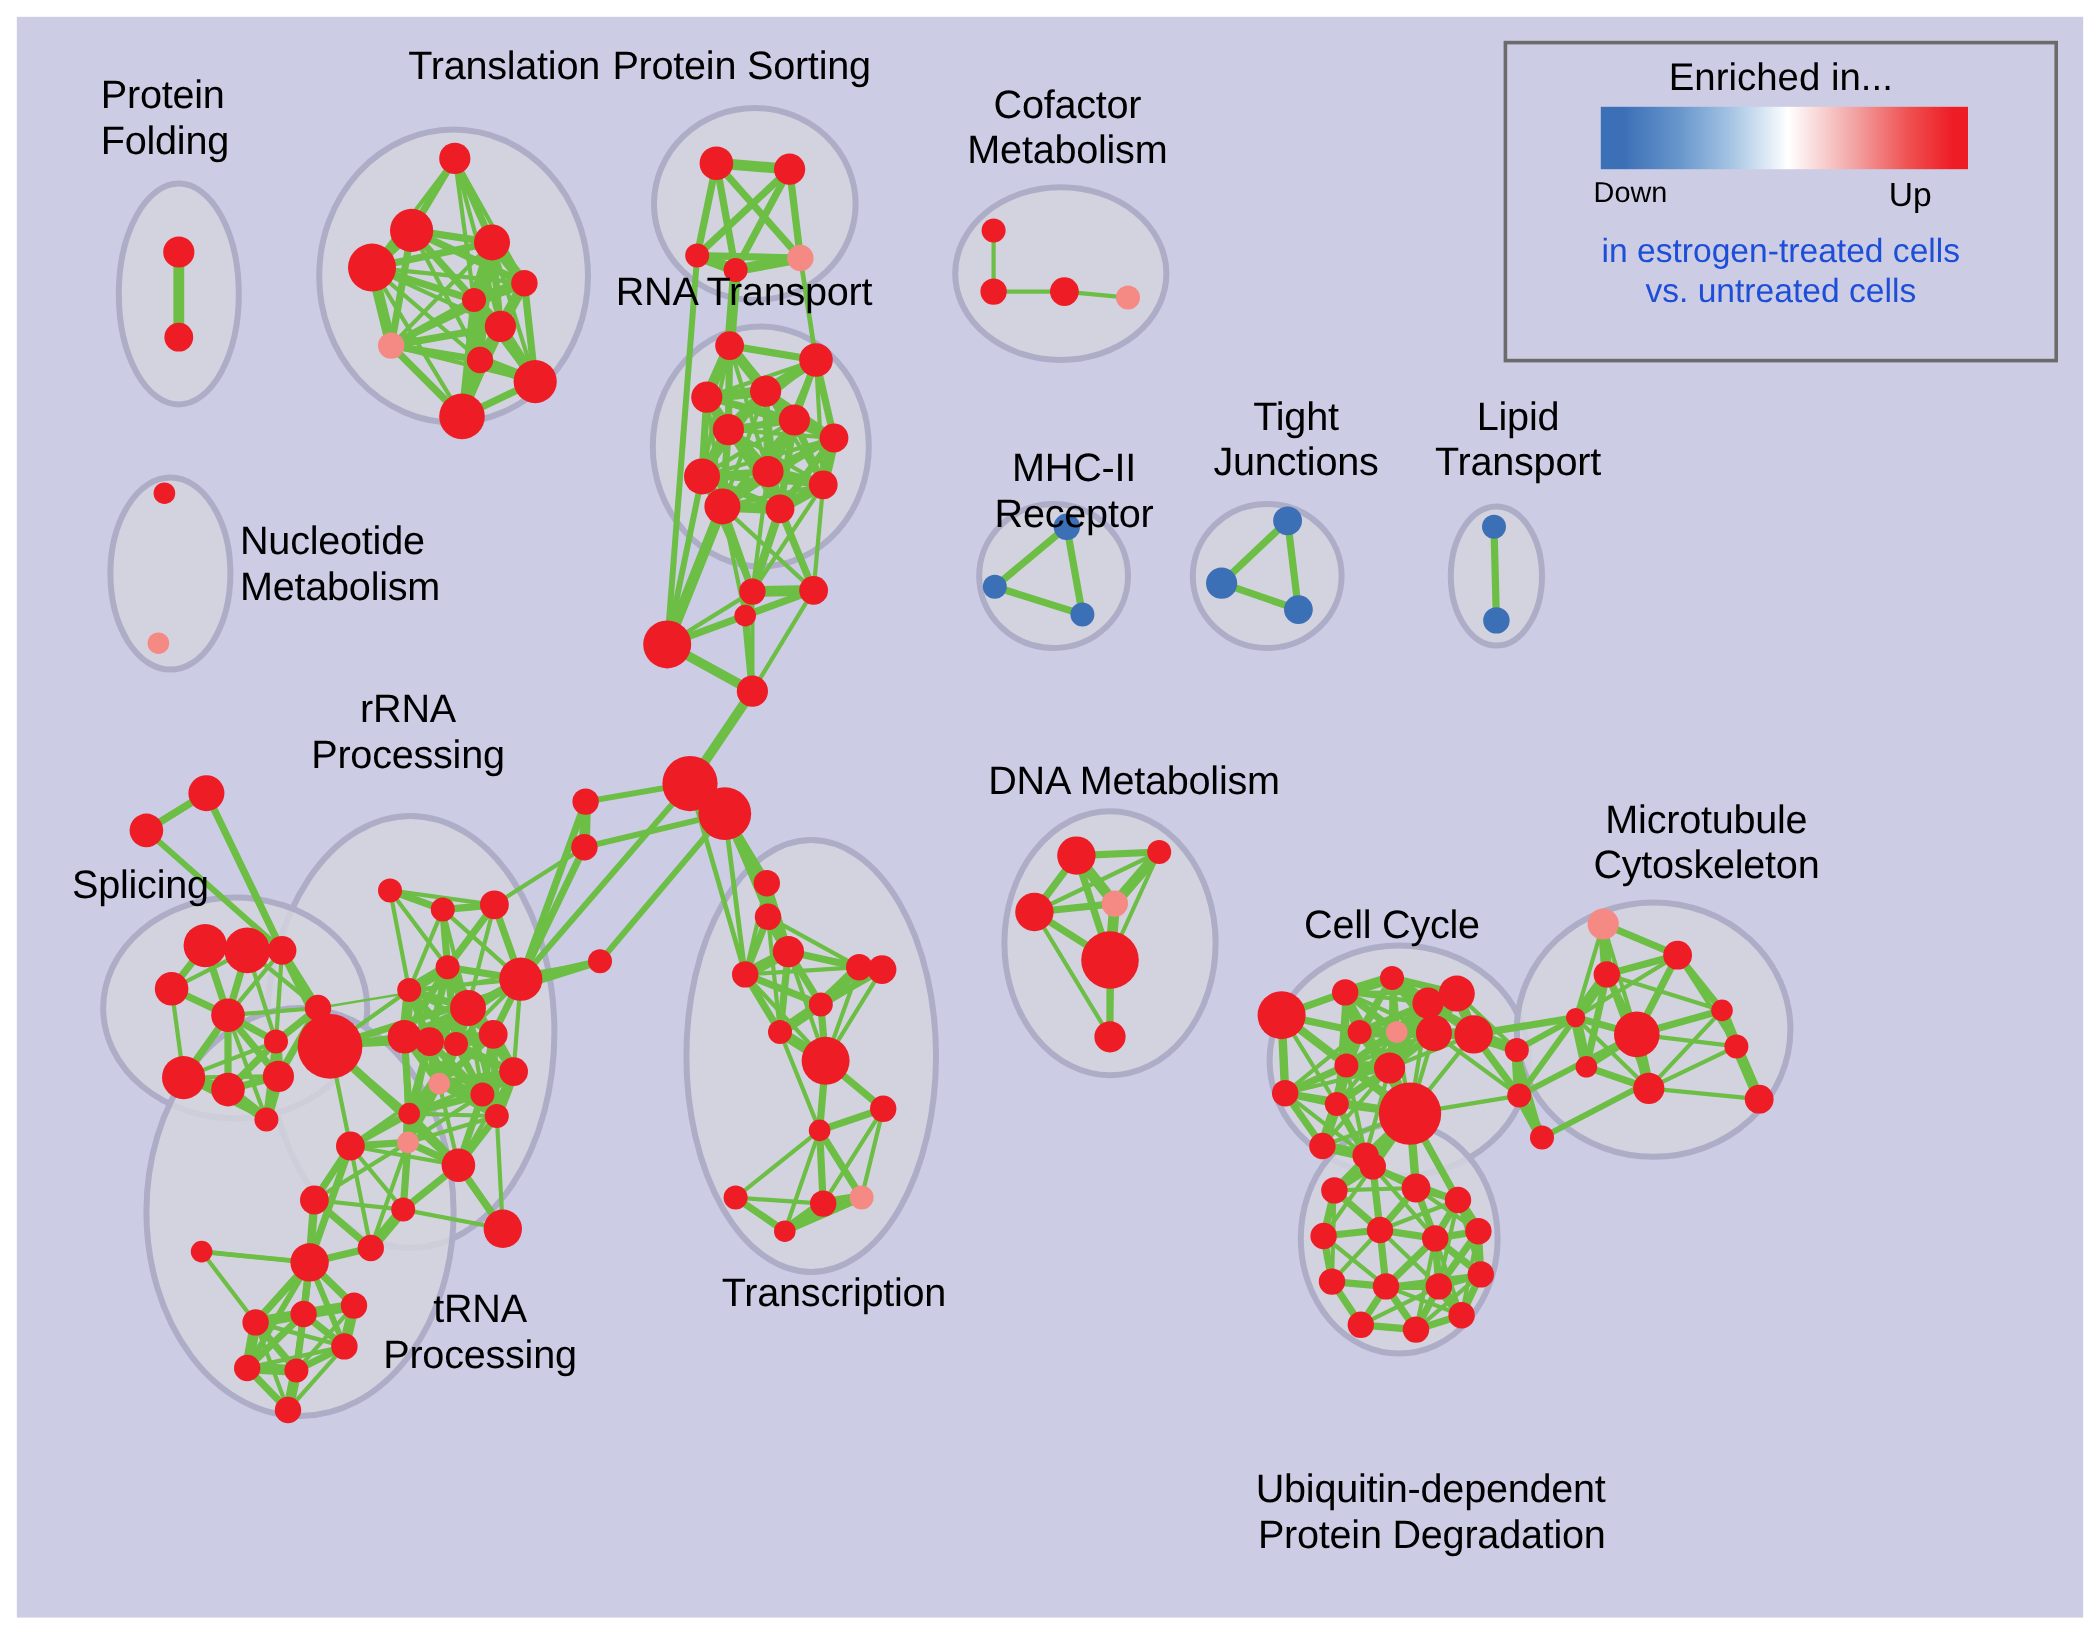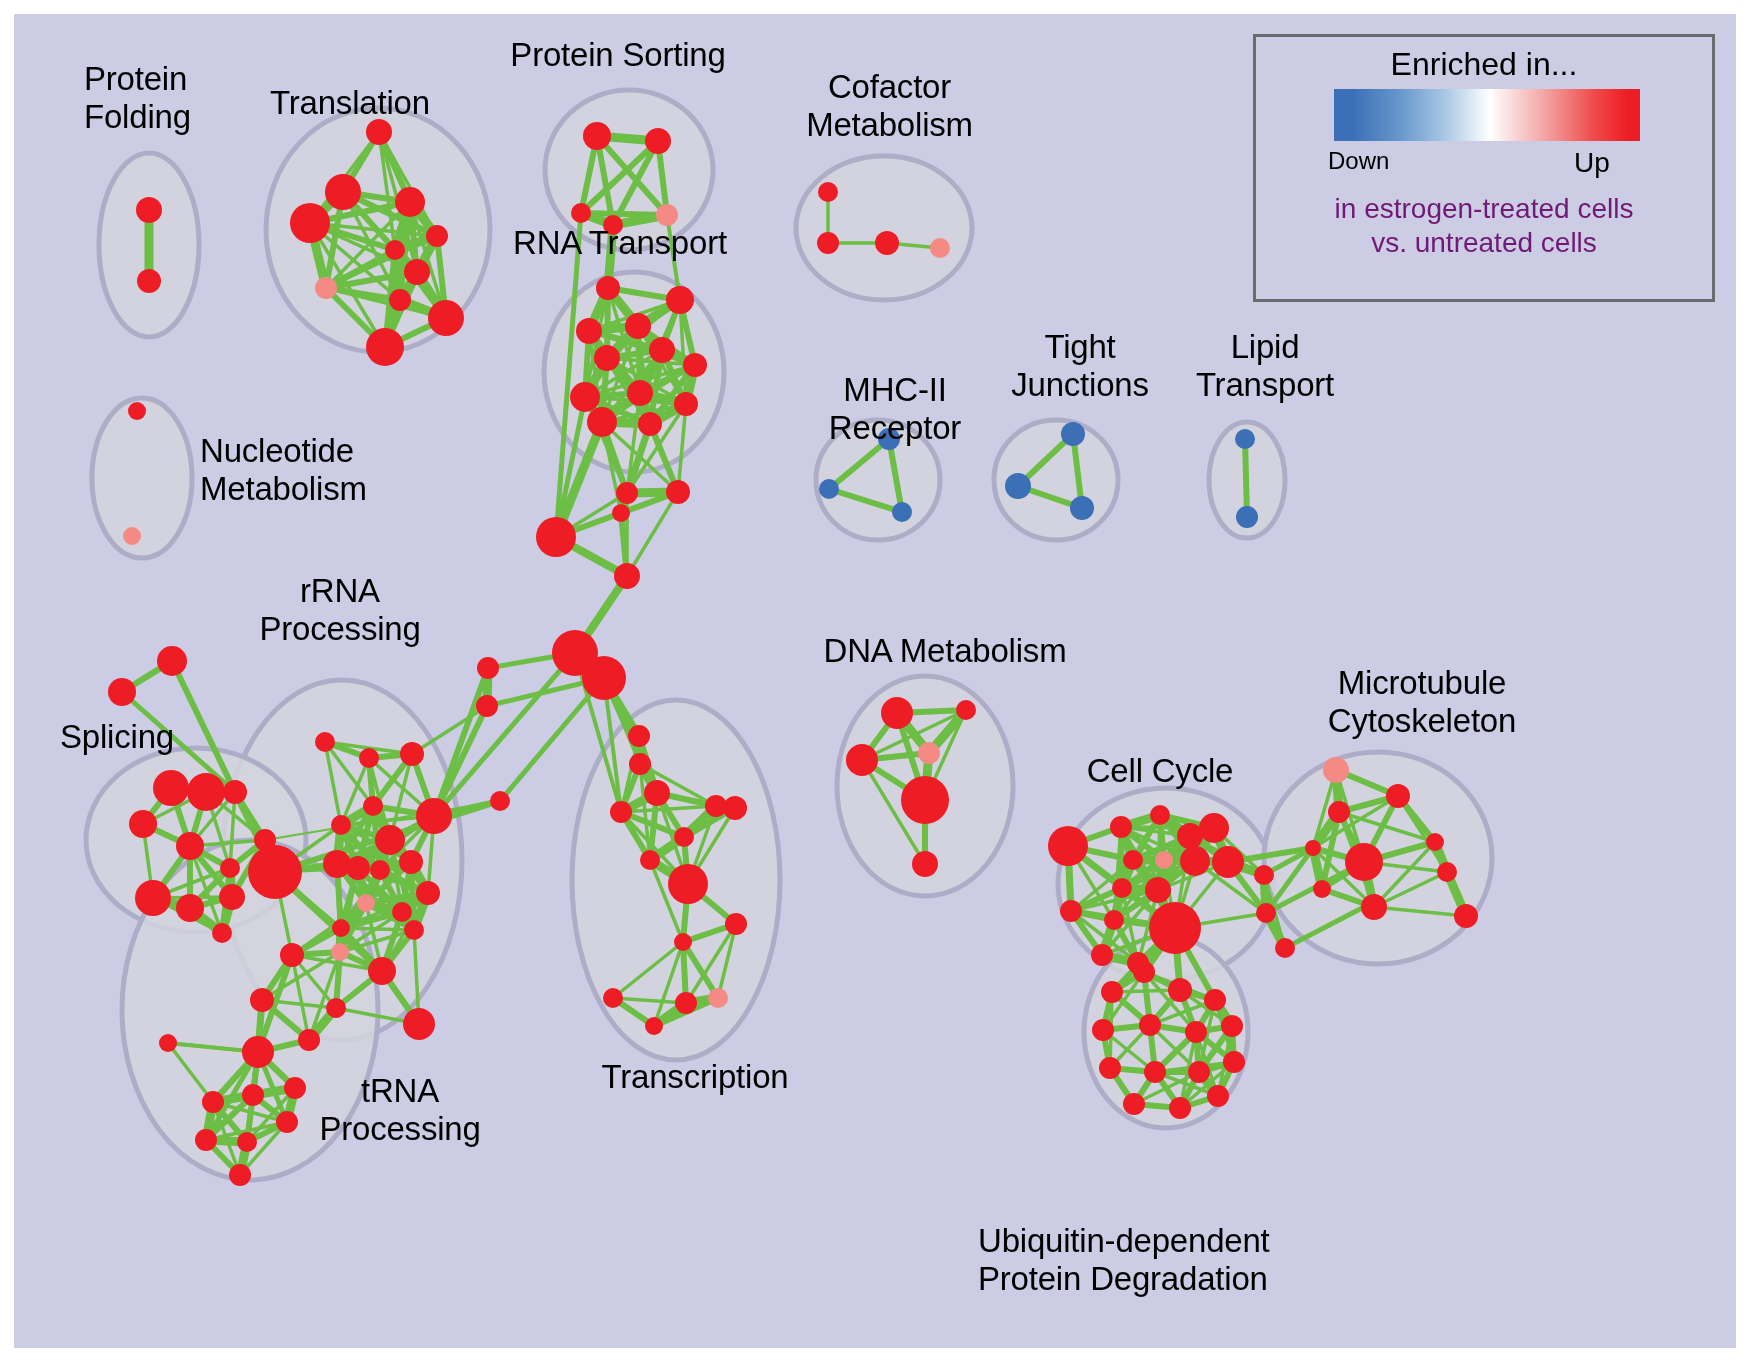--- a/index.html
+++ b/index.html
@@ -85,21 +85,21 @@
     color: #000;
   }
   #legend-sub {
     position: absolute;
     top: 155px;
     left: 0;
     width: 100%;
     text-align: center;
     font-size: 28px;
     line-height: 34px;
-    color: #701a75;
+    color: #1d4ed8;
   }
 </style>
 </head>
 <body>
 
 <div id="figure">
 
   <div id="canvas-bg"></div>
 
   <svg id="net" viewBox="0 0 1750 1360" preserveAspectRatio="none" aria-hidden="true">
@@ -878,21 +878,21 @@
         <circle cx="1234" cy="1062" r="11" fill="#ee1c25"></circle>
         <circle cx="1134" cy="1104" r="11" fill="#ee1c25"></circle>
         <circle cx="1180" cy="1108" r="11" fill="#ee1c25"></circle>
         <circle cx="1218" cy="1096" r="11" fill="#ee1c25"></circle>
       </g>
     </svg>
 
   <div id="labels-layer">
       <div class="cluster-label" style="left: 84px; top: 60px; width: 190px; text-align: left;">Protein
 Folding</div>
-      <div class="cluster-label" style="left: 270px; top: 36px; width: 230px; text-align: left; margin-top: 48px;">Translation</div>
+      <div class="cluster-label" style="left: 270px; top: 36px; width: 230px; text-align: right;">Translation</div>
       <div class="cluster-label" style="left: 488px; top: 36px; width: 260px; text-align: center;">Protein Sorting</div>
       <div class="cluster-label" style="left: 490px; top: 224px; width: 260px; text-align: center;">RNA Transport</div>
       <div class="cluster-label" style="left: 772px; top: 68px; width: 235px; text-align: center;">Cofactor
 Metabolism</div>
       <div class="cluster-label" style="left: 200px; top: 432px; width: 260px; text-align: left;">Nucleotide
 Metabolism</div>
       <div class="cluster-label" style="left: 790px; top: 328px; width: 210px; text-align: center; margin-top: 43px;">MHC-II
 Receptor</div>
       <div class="cluster-label" style="left: 975px; top: 328px; width: 210px; text-align: center;">Tight
 Junctions</div>
@@ -901,21 +901,21 @@
       <div class="cluster-label" style="left: 230px; top: 572px; width: 220px; text-align: center;">rRNA
 Processing</div>
       <div class="cluster-label" style="left: 60px; top: 718px; width: 170px; text-align: left;">Splicing</div>
       <div class="cluster-label" style="left: 290px; top: 1072px; width: 220px; text-align: center;">tRNA
 Processing</div>
       <div class="cluster-label" style="left: 565px; top: 1058px; width: 260px; text-align: center;">Transcription</div>
       <div class="cluster-label" style="left: 810px; top: 632px; width: 270px; text-align: center;">DNA Metabolism</div>
       <div class="cluster-label" style="left: 1050px; top: 752px; width: 220px; text-align: center;">Cell Cycle</div>
       <div class="cluster-label" style="left: 1272px; top: 664px; width: 300px; text-align: center;">Microtubule
 Cytoskeleton</div>
-      <div class="cluster-label" style="left: 978px; top: 1222px; width: 360px; text-align: left;">Ubiquitin-dependent
+      <div class="cluster-label" style="left: 978px; top: 1222px; width: 360px; text-align: right;">Ubiquitin-dependent
 Protein Degradation</div>
     </div>
 
   <div id="legend-box">
     <div id="legend-title">Enriched in...</div>
     <div id="legend-bar"></div>
     <div id="legend-down">Down</div>
     <div id="legend-up">Up</div>
     <div id="legend-sub"><span>in estrogen-treated cells</span><br><span>vs. untreated cells</span></div>
   </div>

